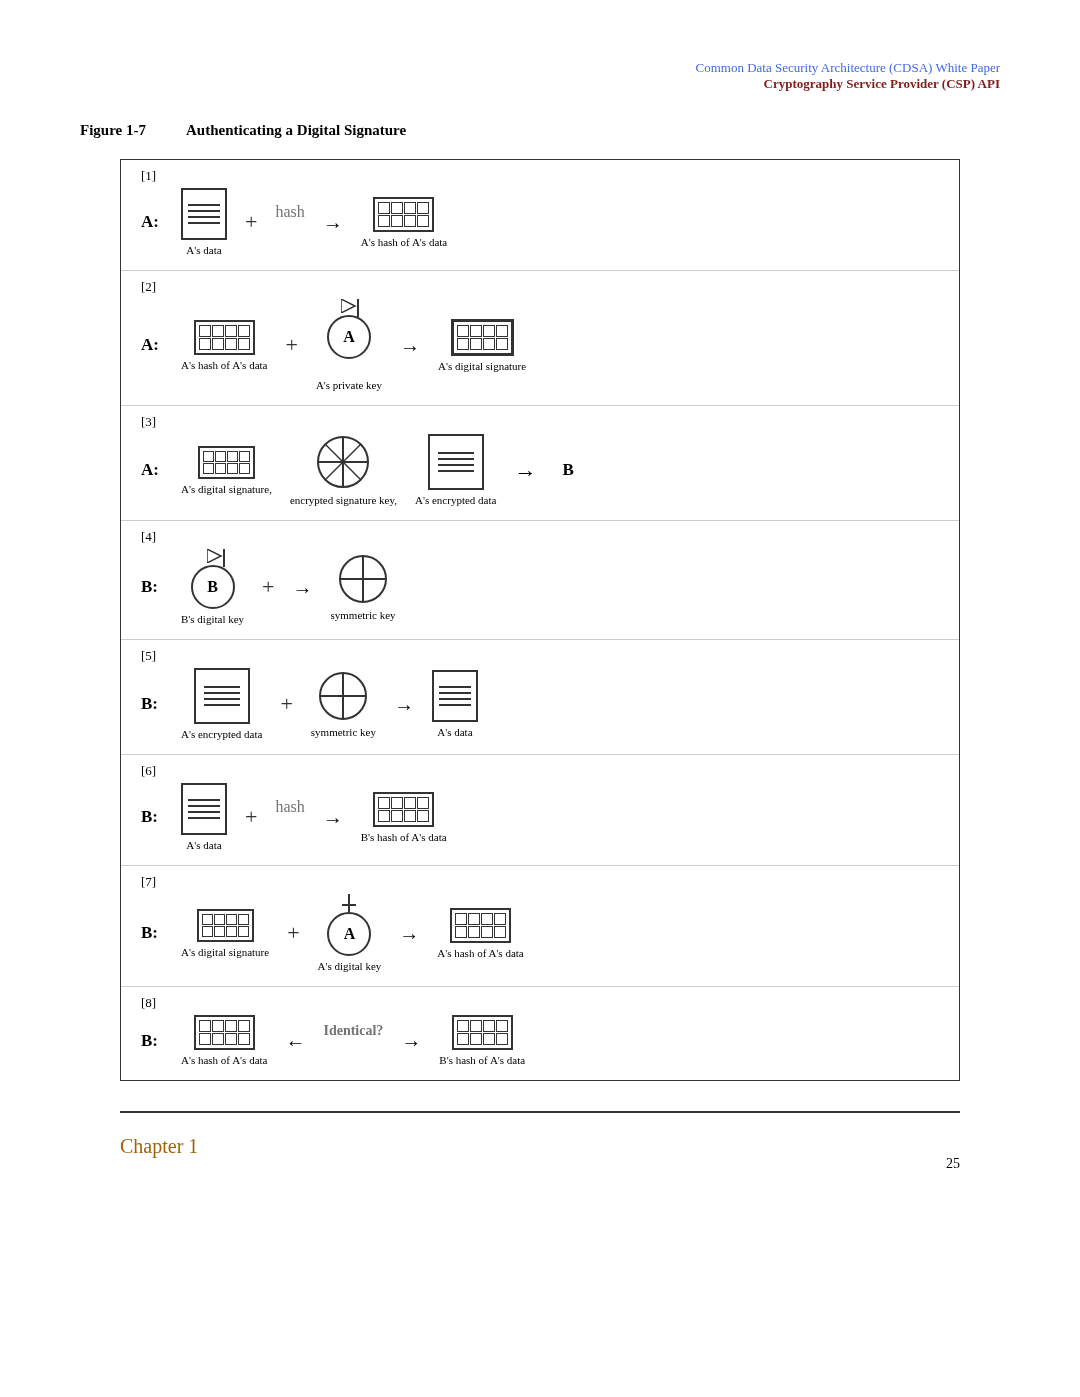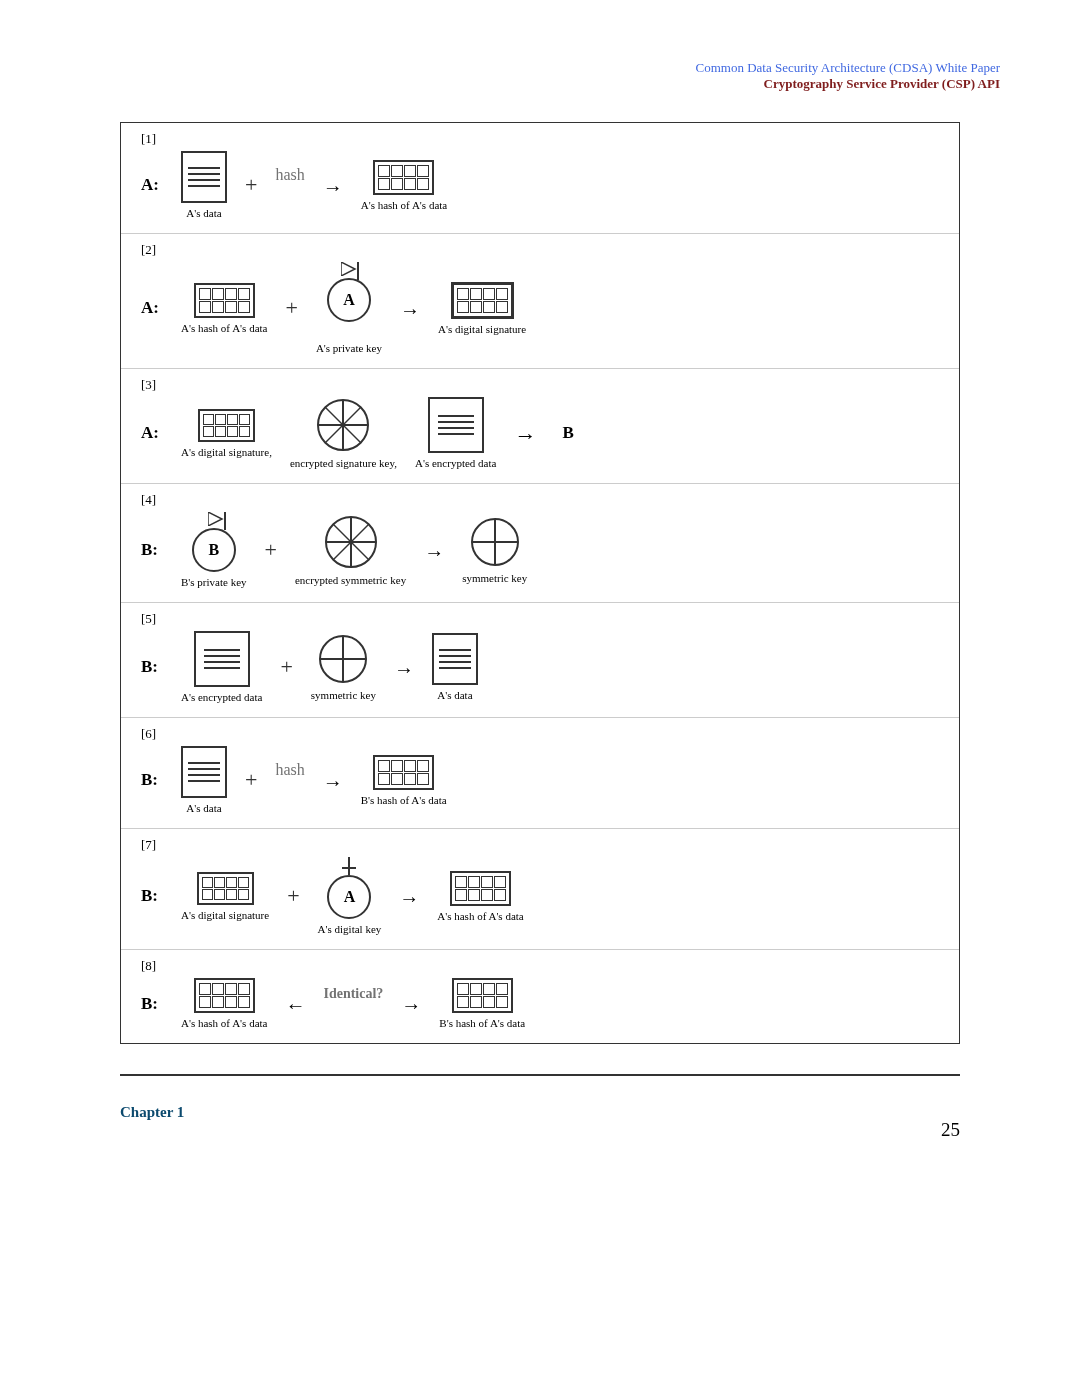--- a/index.html
+++ b/index.html
@@ -188,27 +188,27 @@
       justify-content: space-between;
       align-items: center;
       margin-top: 30px;
       border-top: 2px solid #333;
       padding-top: 8px;
       margin-left: 40px;
       margin-right: 40px;
     }
 
     .footer-chapter {
-      color: #0c4a6e;
-      font-weight: bold;
-      font-size: 15px;
+      color: #a16207;
+      font-weight: normal;
+      font-size: 20px;
     }
 
     .footer-page {
-      font-size: 19px;
+      font-size: 14px;
       margin-top: 35px;
     }
 
     
     .enc-doc {
       width: 56px;
       height: 56px;
       border: 2px solid #333;
       background: white;
       display: flex;
@@ -234,20 +234,24 @@
 </head>
 <body>
 
 <div class="page">
 
   <div class="header">
     <div class="header-line1">Common Data Security Architecture (CDSA) White Paper</div>
     <div class="header-line2">Cryptography Service Provider (CSP) API</div>
   </div>
 
+  <div class="figure-title">
+    <span class="figure-label">Figure 1-7</span>
+    <span class="figure-caption">Authenticating a Digital Signature</span>
+  </div>
 
   <div class="diagram-container">
 
     <div class="diagram-row">
       <span class="row-number">[1]</span>
       <span class="row-actor">A:</span>
       <div class="row-content">
         <div class="element-group">
           <div class="doc-icon">
             <div class="line"></div>
@@ -383,33 +387,23 @@
         <div class="element-group">
           <div style="position:relative; width:48px; height:60px; display:flex; flex-direction:column; align-items:center;">
             <div style="position:absolute; top:0; right:12px; display:flex; flex-direction:column; align-items:flex-start;">
               <svg width="18" height="14">
                 <polygon points="0,0 14,7 0,14" fill="white" stroke="#333" stroke-width="1.5"></polygon>
               </svg>
             </div>
             <div style="position:absolute; top:0; right:12px; width:2px; height:18px; background:#333;"></div>
             <div class="circle-key" style="position:absolute; bottom:0; width:44px; height:44px;">B</div>
           </div>
-          <span class="element-label" style="margin-top:4px;">B's private key</span>
+          <span class="element-label" style="margin-top:4px;">B's digital key</span>
         </div>
         <span class="op-plus">+</span>
-        <div class="element-group">
-          <svg width="56" height="56">
-            <circle cx="28" cy="28" r="25" fill="white" stroke="#333" stroke-width="2"></circle>
-            <line x1="3" y1="28" x2="53" y2="28" stroke="#333" stroke-width="2"></line>
-            <line x1="28" y1="3" x2="28" y2="53" stroke="#333" stroke-width="2"></line>
-            <line x1="10" y1="10" x2="46" y2="46" stroke="#333" stroke-width="1.5"></line>
-            <line x1="46" y1="10" x2="10" y2="46" stroke="#333" stroke-width="1.5"></line>
-          </svg>
-          <span class="element-label">encrypted symmetric key</span>
-        </div>
         <span class="arrow-right">→</span>
         <div class="element-group">
           <svg width="52" height="52">
             <circle cx="26" cy="26" r="23" fill="white" stroke="#333" stroke-width="2"></circle>
             <line x1="3" y1="26" x2="49" y2="26" stroke="#333" stroke-width="2"></line>
             <line x1="26" y1="3" x2="26" y2="49" stroke="#333" stroke-width="2"></line>
           </svg>
           <span class="element-label">symmetric key</span>
         </div>
       </div>

